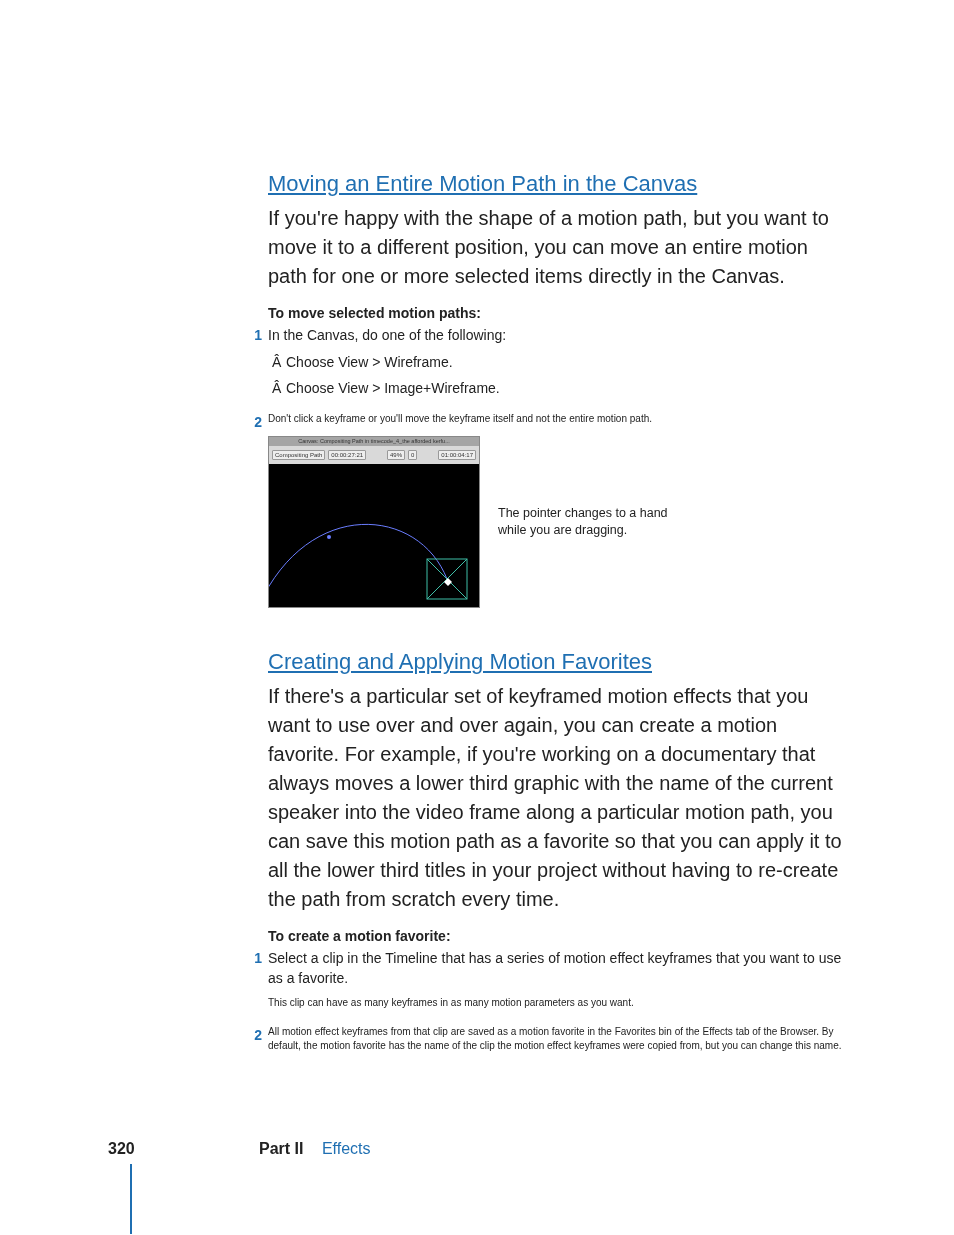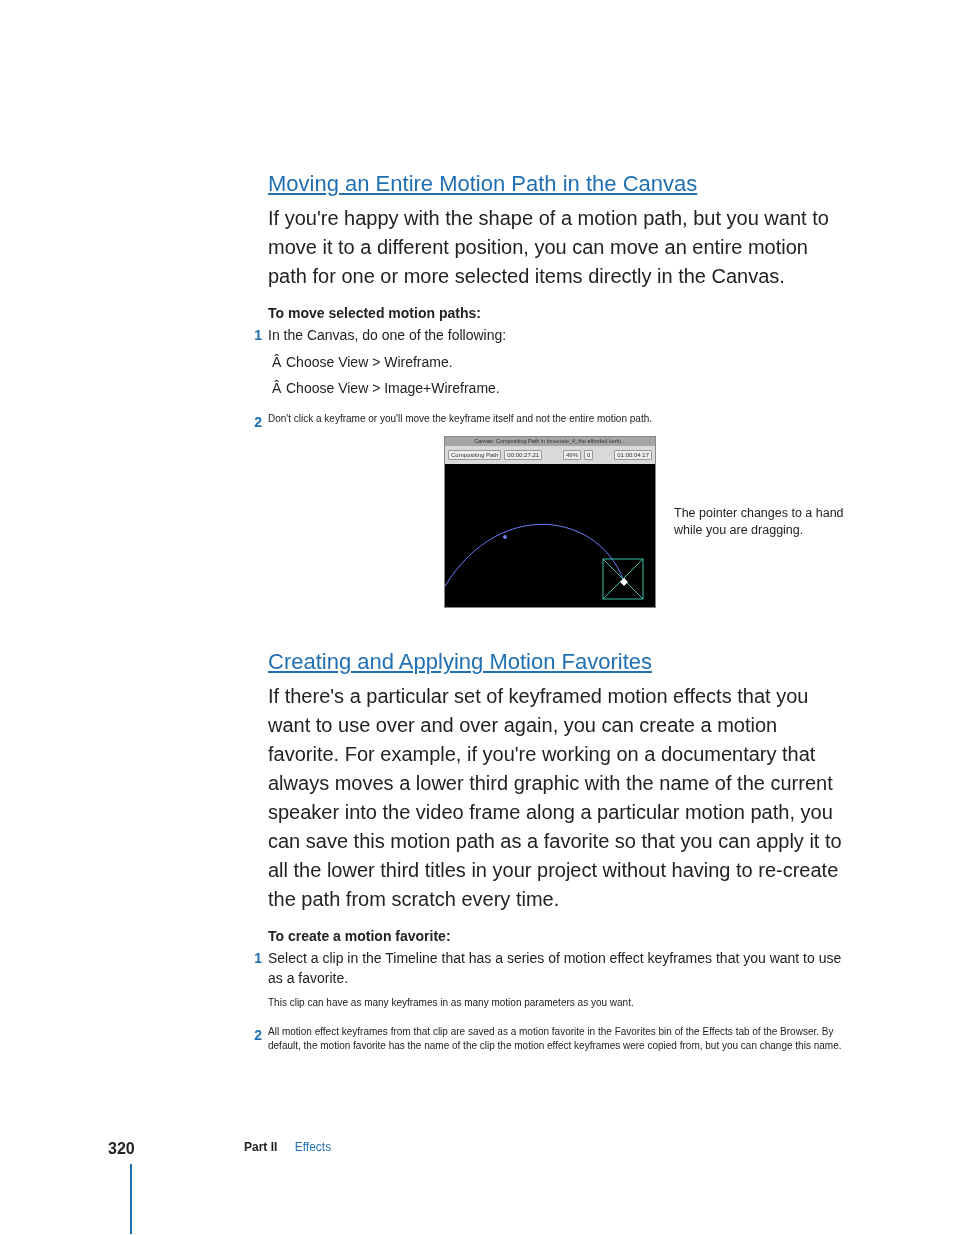--- a/index.html
+++ b/index.html
@@ -79,21 +79,20 @@
     margin-top: 8px;
     margin-bottom: 10px;
     font-size: 10px;
     line-height: 1.45;
   }
   .figure-row {
     display: flex;
     align-items: center;
     gap: 18px;
     margin: 6px 0 40px 0;
-    justify-content: flex-end;
   }
   .screenshot {
     width: 210px;
     height: 170px;
     background: #000;
     border: 1px solid #888;
     position: relative;
     overflow: hidden;
   }
   .screenshot .titlebar {
@@ -153,22 +152,22 @@
     width: 100%;
   }
   .footer .page-num {
     position: absolute;
     left: 108px;
     font-size: 16px;
     font-weight: 700;
   }
   .footer .part {
     position: absolute;
-    left: 244px;
-    font-size: 12px;
+    left: 259px;
+    font-size: 16px;
   }
   .footer .part-label { font-weight: 700; }
   .footer .part-name { color: #1f6fb2; margin-left: 14px; font-weight:400;}
   .footer .rule {
     position: absolute;
     left: 130px;
     top: 24px;
     width: 2px;
     height: 70px;
     background: #1f6fb2;

